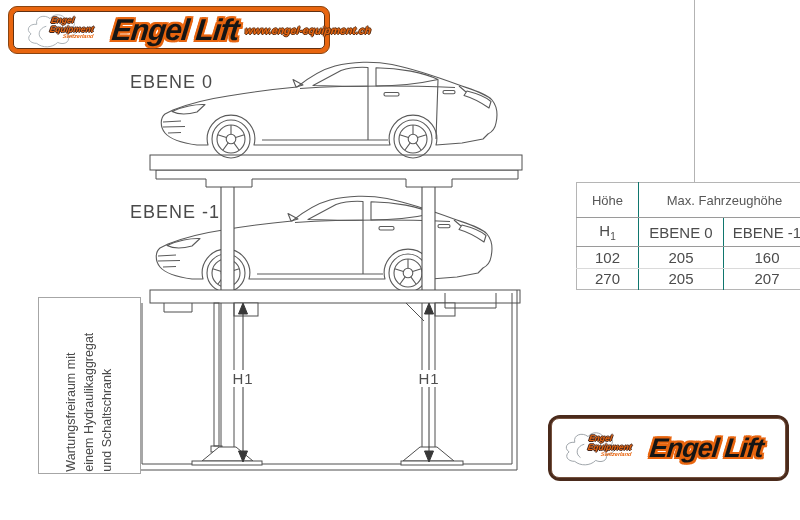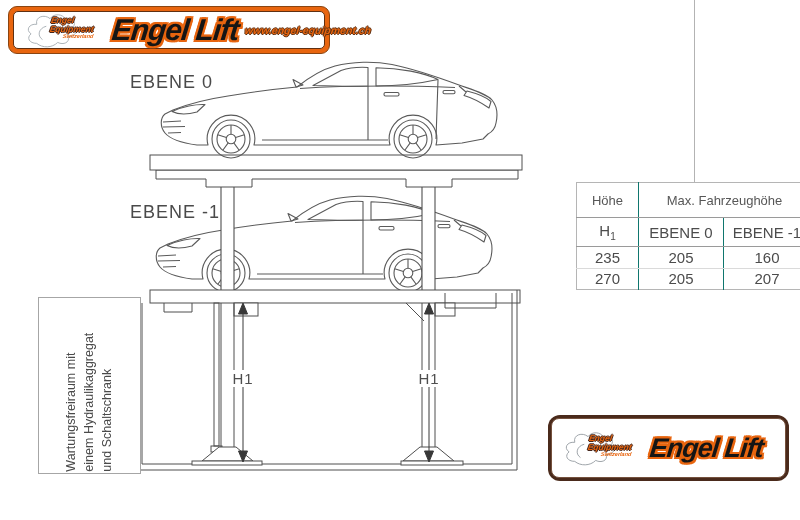--- a/index.html
+++ b/index.html
@@ -173,21 +173,21 @@
         <tr class="r1">
       <th>Höhe</th>
       <th colspan="2">Max. Fahrzeughöhe</th>
     </tr>
     <tr class="r2">
       <th><span>H</span><sub>1</sub></th>
       <th>EBENE 0</th>
       <th>EBENE -1</th>
     </tr>
     <tr>
-      <td>235</td>
+      <td>102</td>
       <td>205</td>
       <td>160</td>
     </tr>
     <tr>
       <td>270</td>
       <td>205</td>
       <td>207</td>
     </tr>
   </tbody>
     </table>

